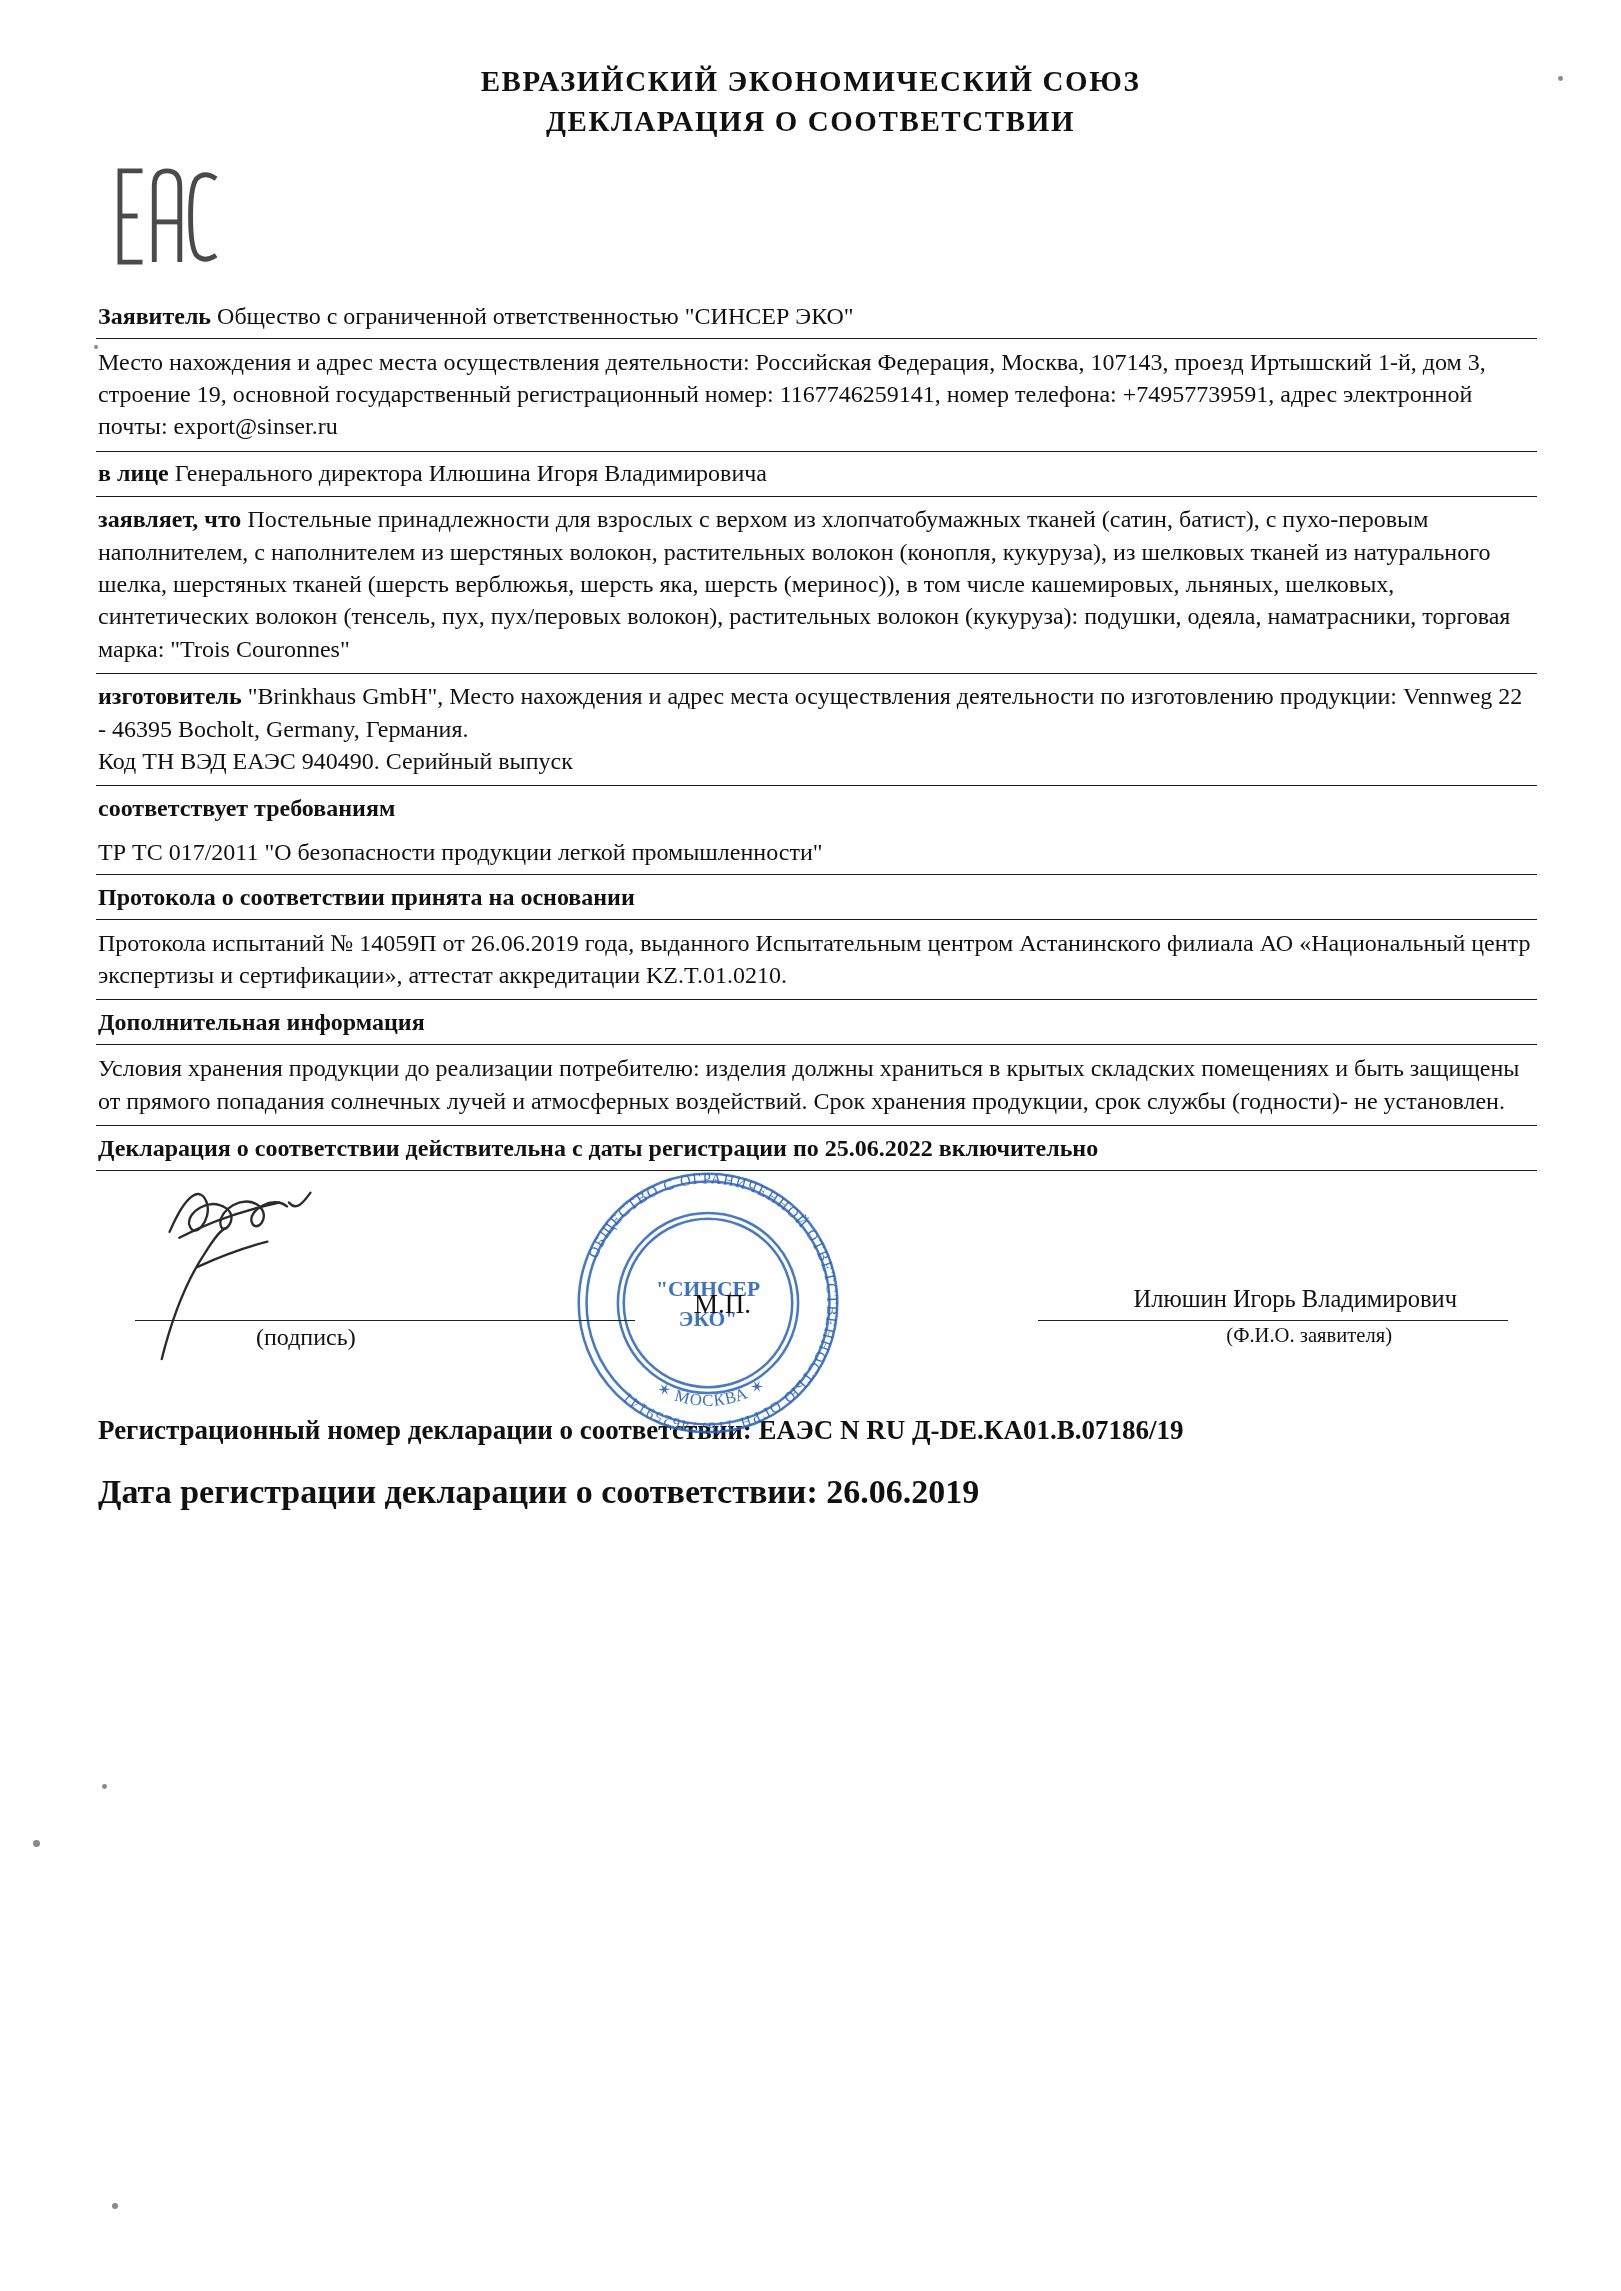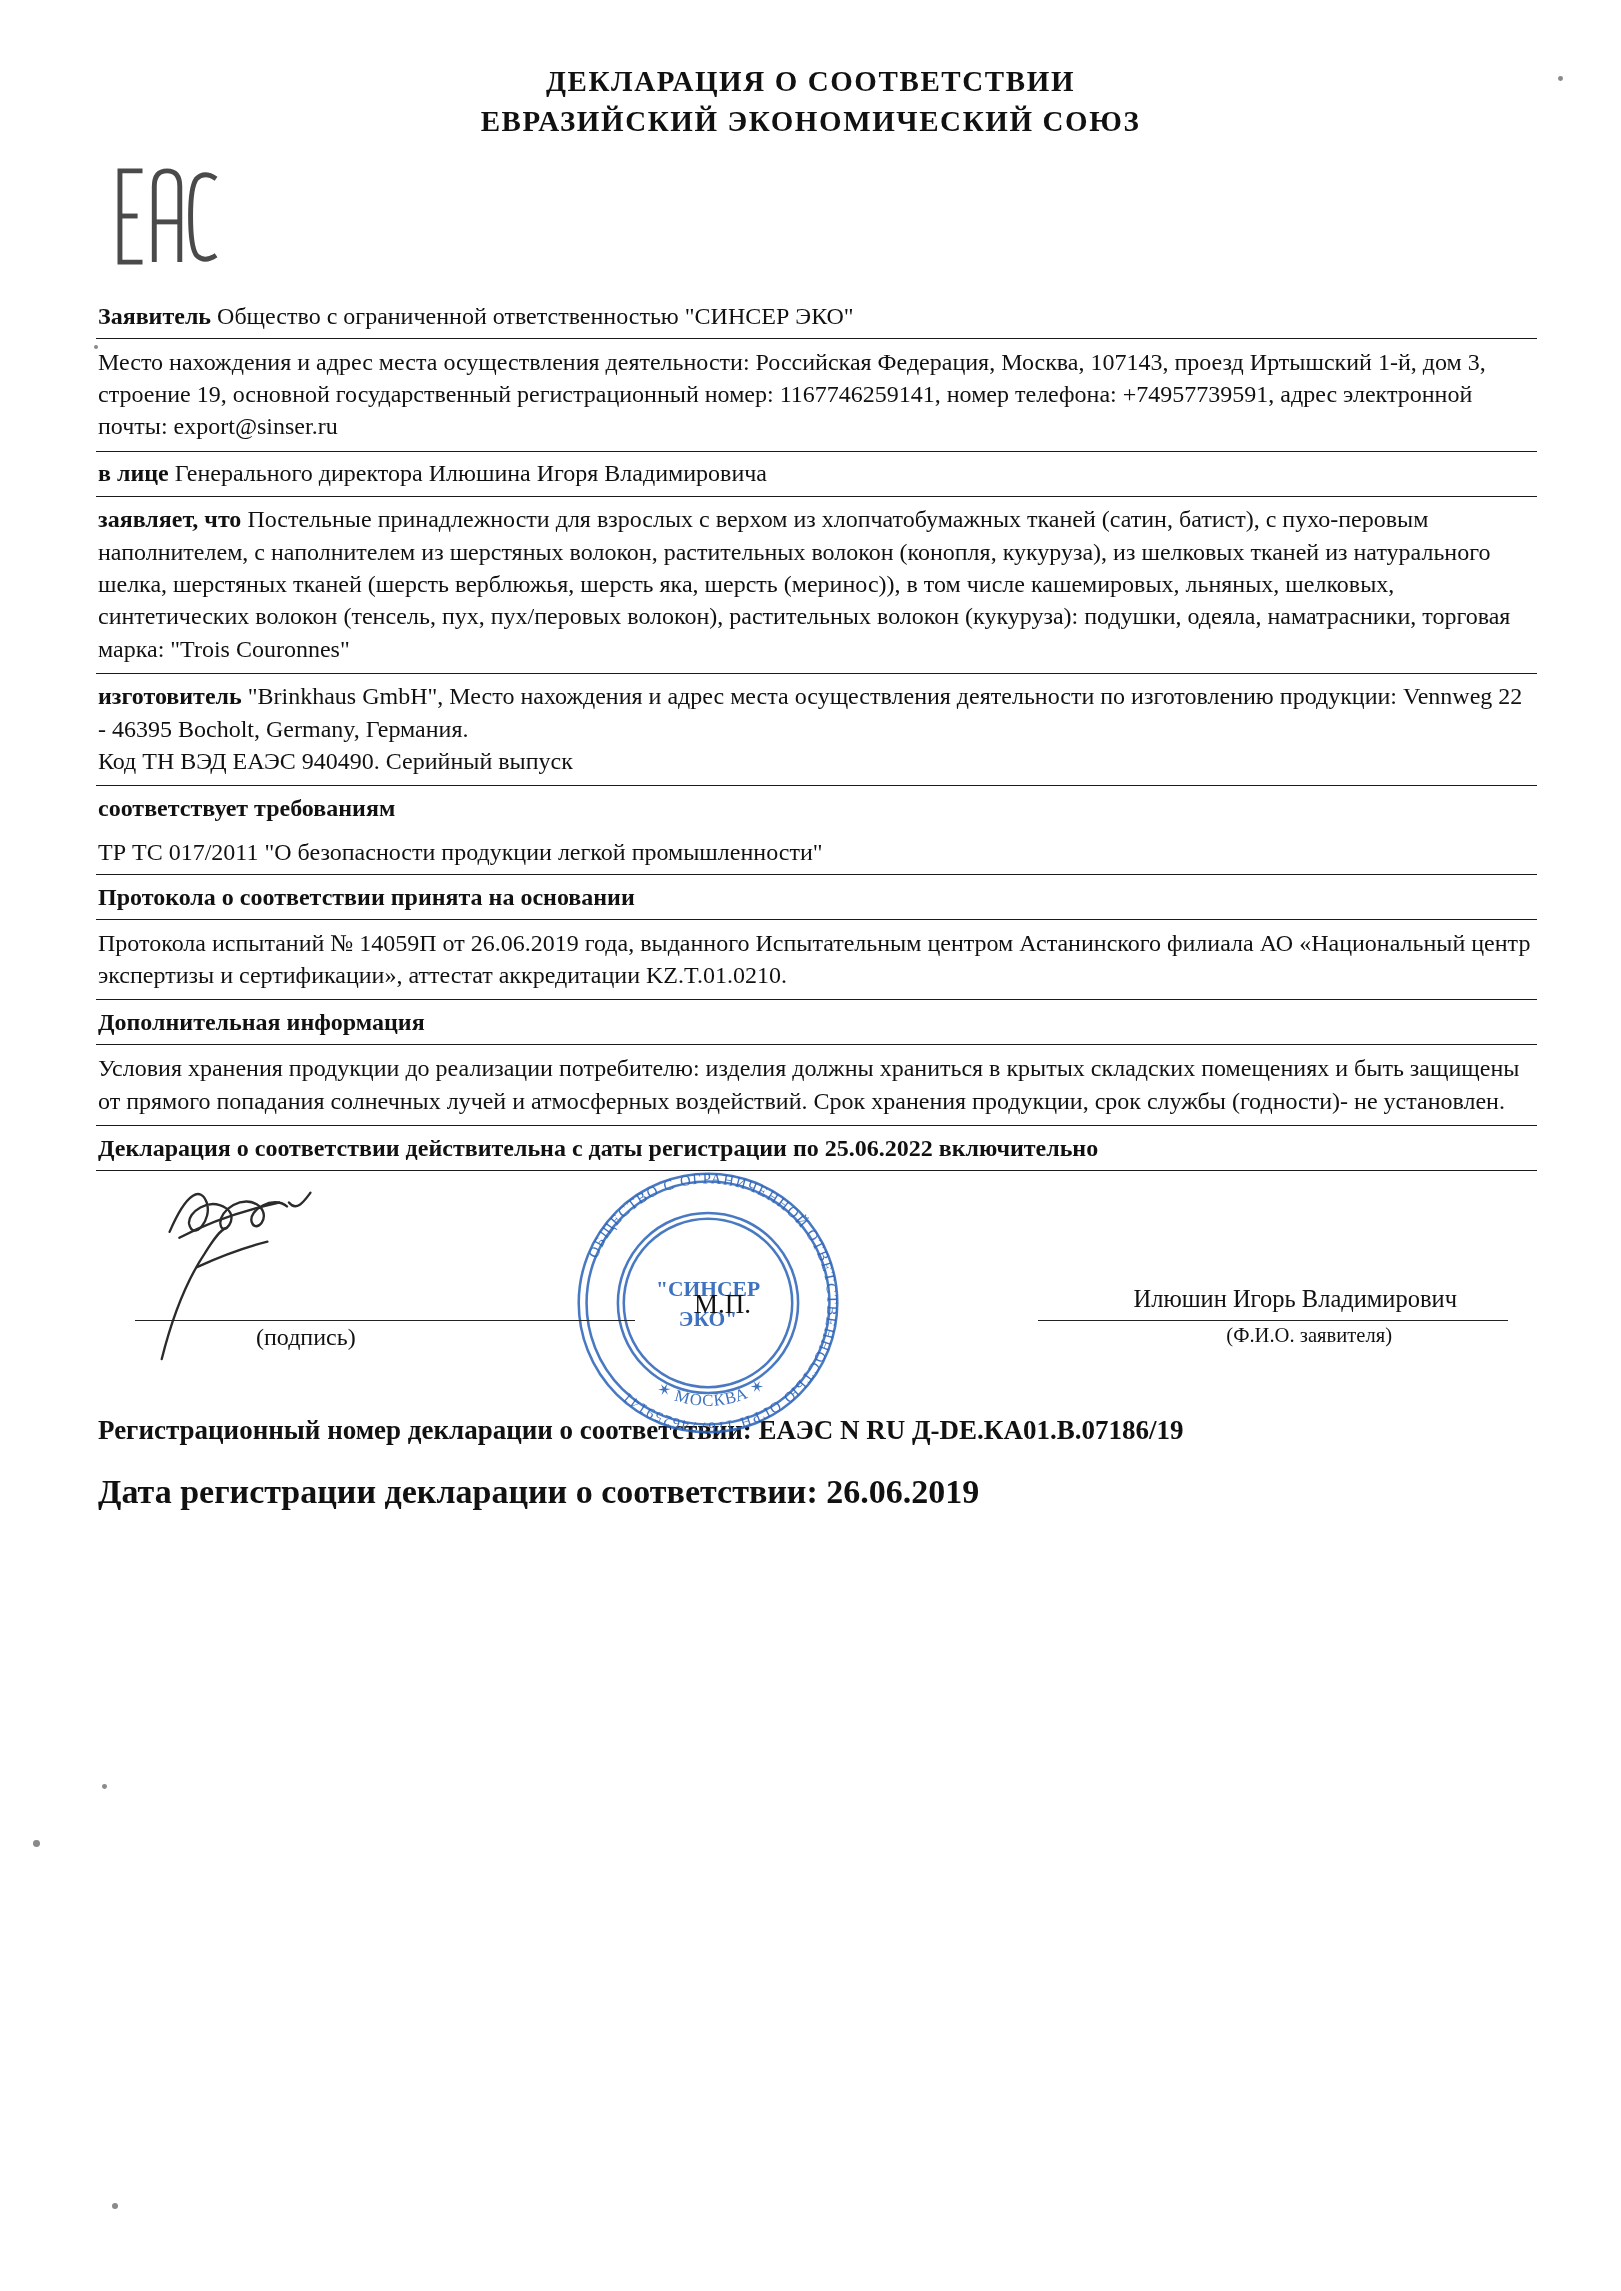--- a/index.html
+++ b/index.html
@@ -145,22 +145,22 @@
 
 <div class="page">
 
   <div class="speck" style="left:1558px; top:76px; width:4.9px; height:4.9px;"></div>
   <div class="speck" style="left:94px; top:345px; width:3.9px; height:3.9px;"></div>
   <div class="speck" style="left:102px; top:1784px; width:4.9px; height:4.9px;"></div>
   <div class="speck" style="left:33px; top:1840px; width:6.9px; height:6.9px;"></div>
   <div class="speck" style="left:112px; top:2203px; width:5.9px; height:5.9px;"></div>
 
   <div class="header-block">
+    <div class="header-line">ЕВРАЗИЙСКИЙ ЭКОНОМИЧЕСКИЙ СОЮЗ</div>
     <div class="header-line">ДЕКЛАРАЦИЯ О СООТВЕТСТВИИ</div>
-    <div class="header-line">ЕВРАЗИЙСКИЙ ЭКОНОМИЧЕСКИЙ СОЮЗ</div>
   </div>
 
   <div class="eac-logo">
     <svg width="118" height="103" viewBox="0 0 120 105" xmlns="http://www.w3.org/2000/svg">
       <g fill="none" stroke="#4a4a4a" stroke-width="5">
 
         <path d="M33 6 L10 6 L10 99 L33 99"></path>
         <path d="M10 52 L28 52"></path>
 
         <path d="M45 99 L45 22 Q45 6 58 6 Q71 6 71 22 L71 99"></path>

